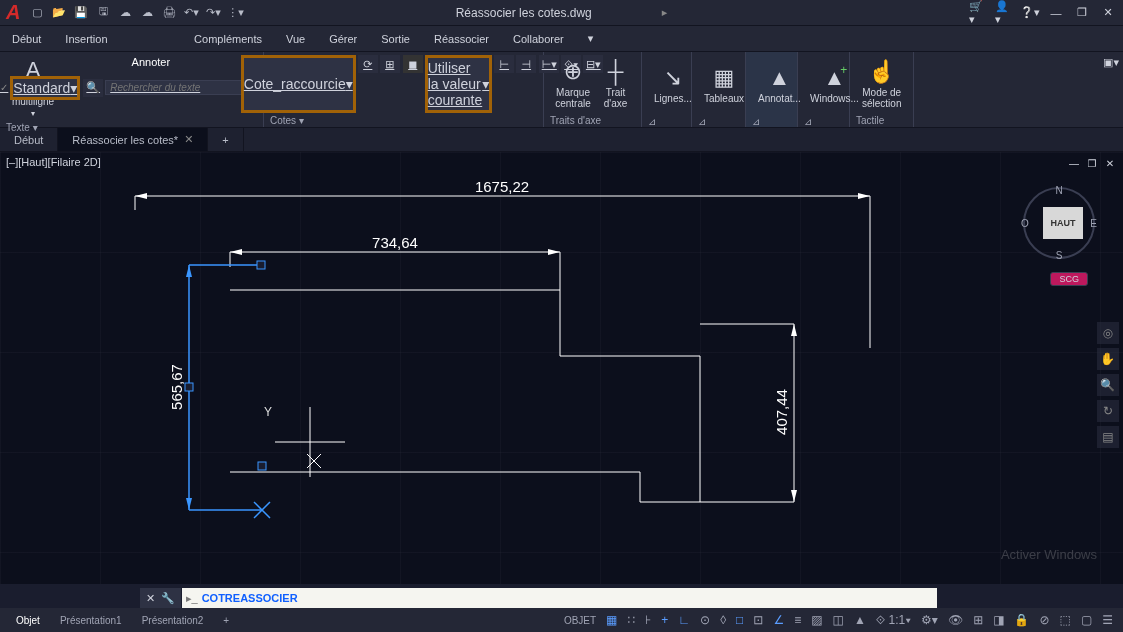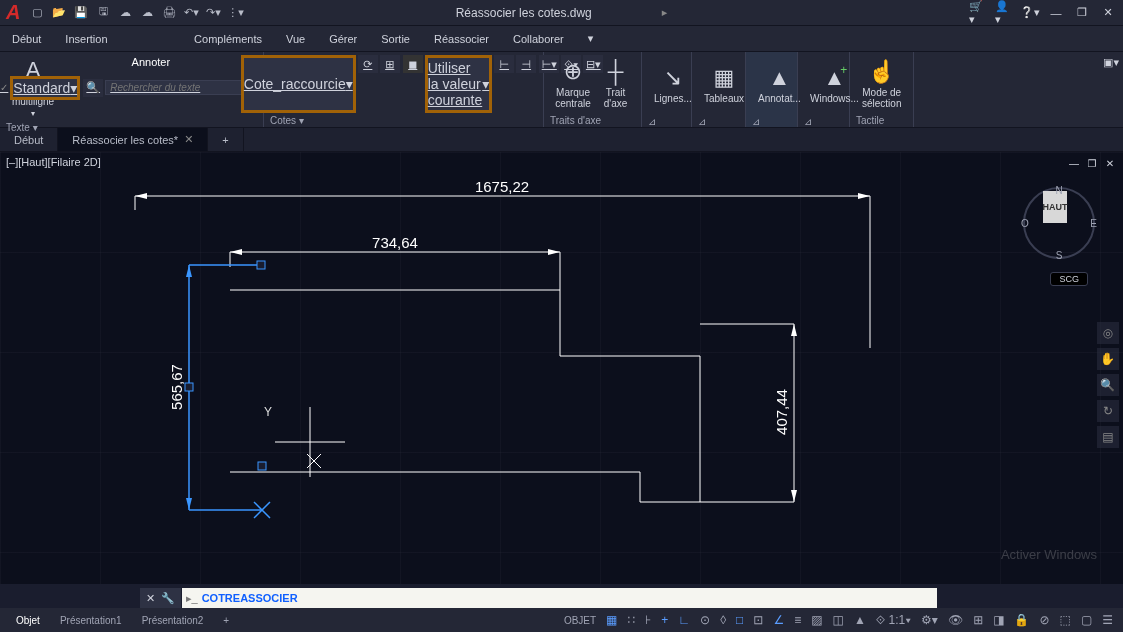--- a/index.html
+++ b/index.html
@@ -56,27 +56,27 @@
 .dim-line { stroke: #ffffff; stroke-width: 1; }
 .blue-line { stroke: #3a96ff; stroke-width: 1.5; }
 .blue-grip { fill: #1a1d2e; stroke: #3a96ff; stroke-width: 1; }
 .arrow-head { fill: #ffffff; }
 .blue-arrow { fill: #3a96ff; }
 .obj-line { stroke: #ffffff; stroke-width: 1; }
 
 
 .navcube { position: absolute; top: 35px; right: 28px; width: 72px; height: 72px; }
 .cube-ring { position: absolute; inset: 0; border: 2px solid #3a3e52; border-radius: 50%; }
-.cube-face { position: absolute; top: 4px; left: 20px; width: 24px; height: 32px; background: #d8d8d8; color: #333; display: flex; align-items: center; justify-content: center; font-size: 9px; font-weight: bold; }
+.cube-face { position: absolute; top: 20px; left: 20px; width: 40px; height: 32px; background: #d8d8d8; color: #333; display: flex; align-items: center; justify-content: center; font-size: 9px; font-weight: bold; }
 .cube-dir { position: absolute; font-size: 10px; color: #a0a4b4; }
 .cube-dir.n { top: -2px; left: 50%; transform: translateX(-50%); }
 .cube-dir.s { bottom: -2px; left: 50%; transform: translateX(-50%); }
 .cube-dir.e { right: -2px; top: 50%; transform: translateY(-50%); }
 .cube-dir.o { left: -2px; top: 50%; transform: translateY(-50%); }
-.scg-badge { position: absolute; top: 120px; right: 35px; background: #000000; border: 1px solid #3a3e52; padding: 1px 8px; font-size: 9px; border-radius: 3px; }
+.scg-badge { position: absolute; top: 120px; right: 35px; background: #be185d; border: 1px solid #3a3e52; padding: 1px 8px; font-size: 9px; border-radius: 3px; }
 
 
 .navbar-right { position: absolute; right: 4px; top: 170px; width: 22px; display: flex; flex-direction: column; gap: 4px; }
 .navbar-right .nbtn { width: 22px; height: 22px; background: rgba(46,50,68,0.5); display: flex; align-items: center; justify-content: center; font-size: 12px; cursor: pointer; color: #888; }
 
 
 .cmd-history { position: absolute; bottom: 22px; left: 432px; right: 186px; font-family: Consolas, monospace; font-size: 11px; color: #aaa; line-height: 15px; }
 .cmd-history div { white-space: nowrap; padding: 1px 4px; }
 
 

